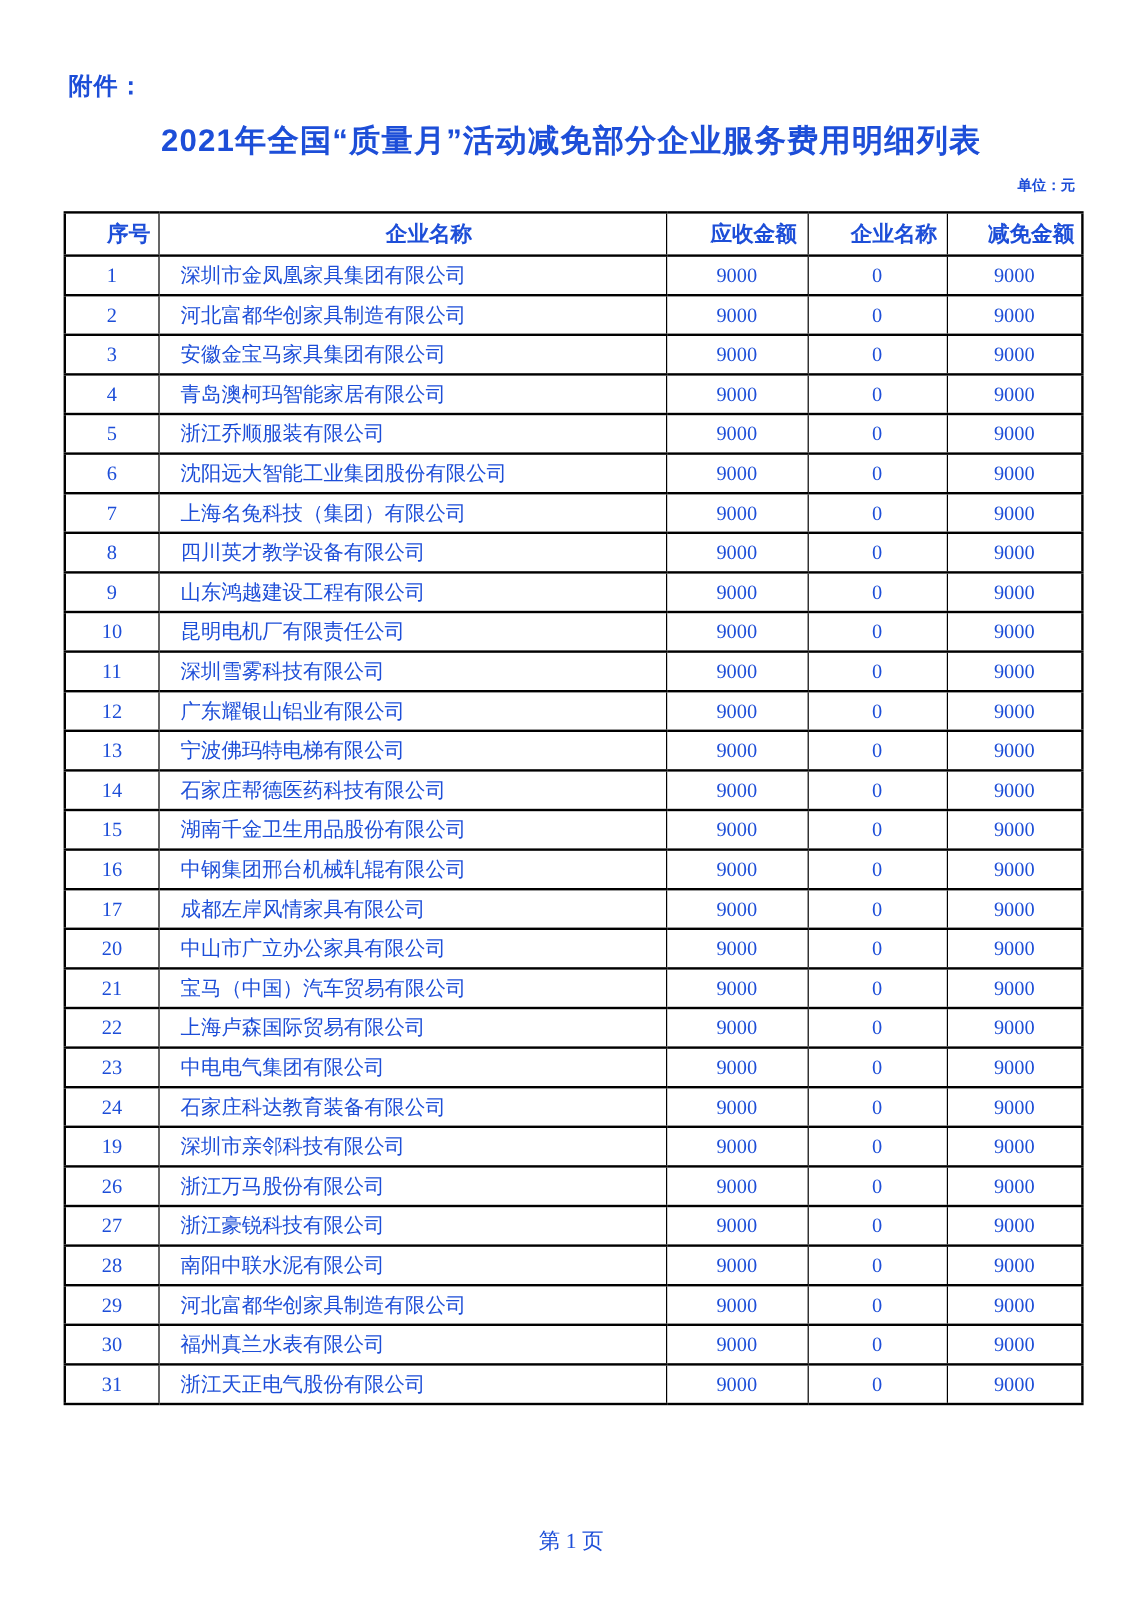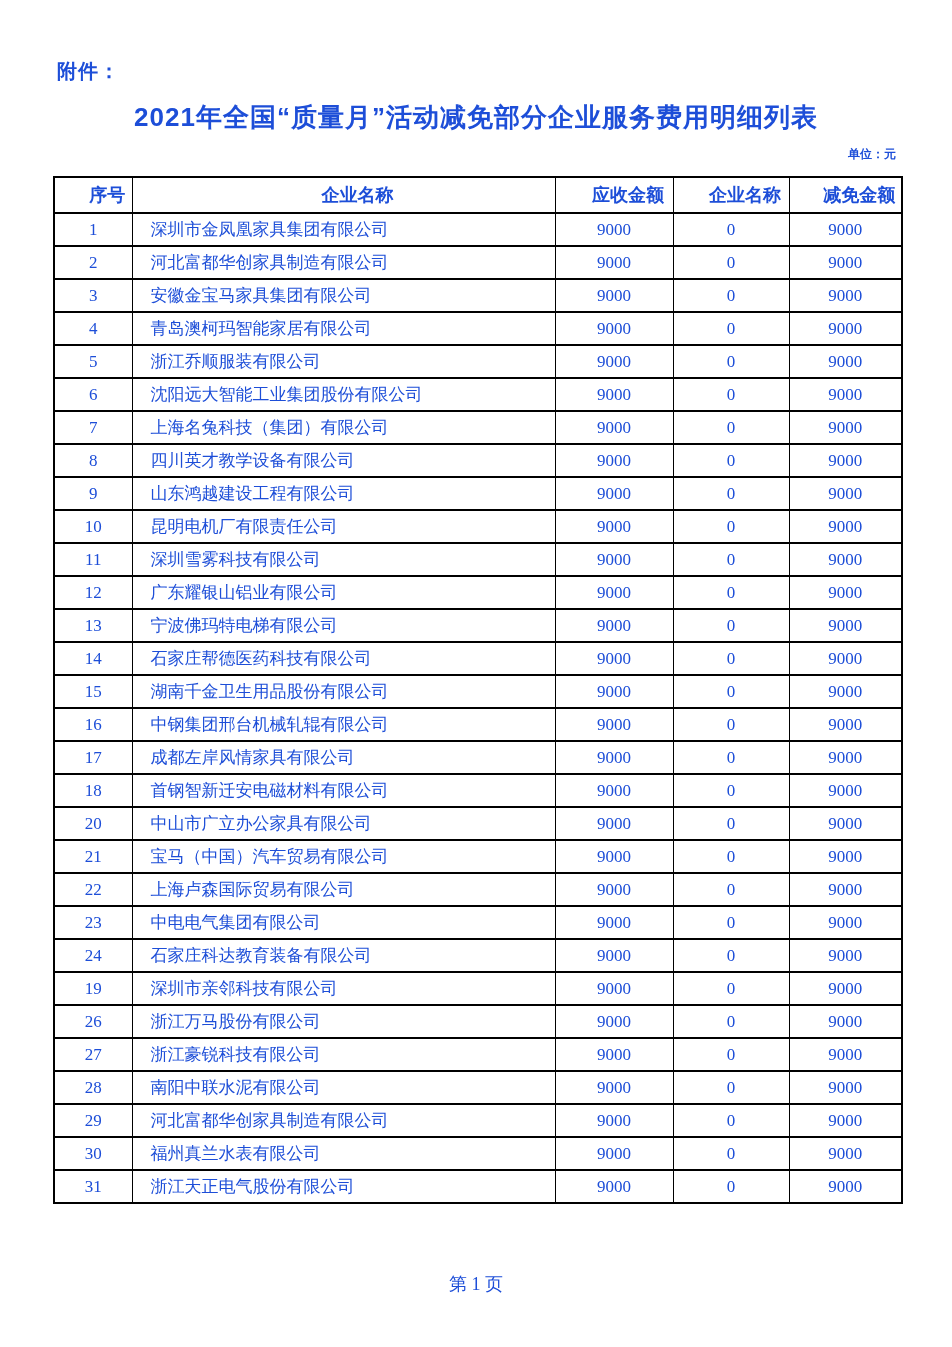--- a/index.html
+++ b/index.html
@@ -239,27 +239,20 @@
           <td>9000</td>
         </tr>
         <tr>
           <td>17</td>
           <td class="cell-name">成都左岸风情家具有限公司</td>
           <td>9000</td>
           <td>0</td>
           <td>9000</td>
         </tr>
         <tr>
-          <td>18</td>
-          <td class="cell-name">首钢智新迁安电磁材料有限公司</td>
-          <td>9000</td>
-          <td>0</td>
-          <td>9000</td>
-        </tr>
-        <tr>
           <td>20</td>
           <td class="cell-name">中山市广立办公家具有限公司</td>
           <td>9000</td>
           <td>0</td>
           <td>9000</td>
         </tr>
         <tr>
           <td>21</td>
           <td class="cell-name">宝马（中国）汽车贸易有限公司</td>
           <td>9000</td>

